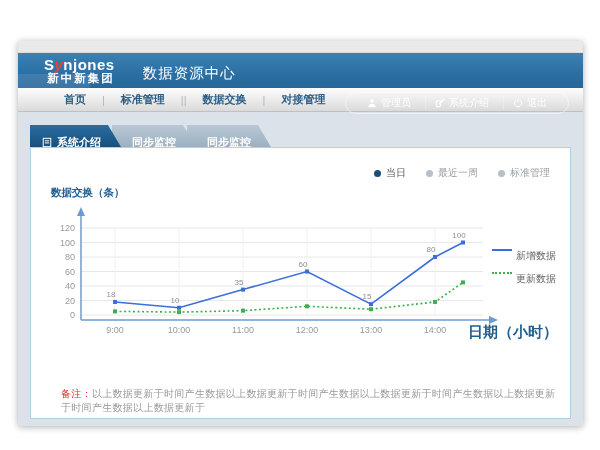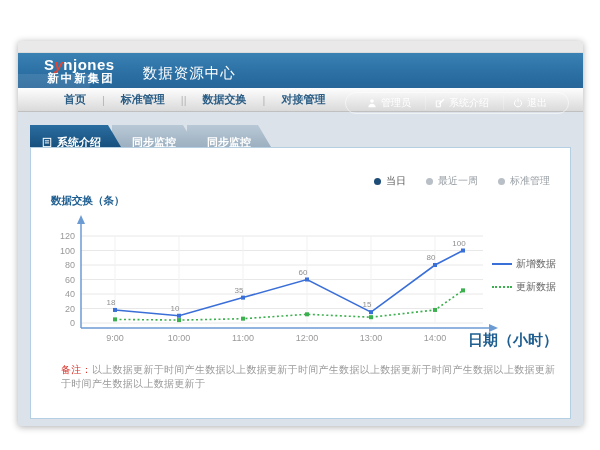--- a/index.html
+++ b/index.html
@@ -40,41 +40,41 @@
     padding:12px 20px 0 12px; cursor:pointer; white-space:nowrap;
     clip-path:polygon(0 0, calc(100% - 13px) 0, 100% 100%, 0 100%);
     display:flex; align-items:center; gap:5px; }
   .tab.active { background:linear-gradient(180deg,#2a6da0,#17507f); z-index:3; }
   .tab.inactive { background:linear-gradient(180deg,#b9c8d5,#9cb0c1); margin-left:-9px; padding-left:20px; }
   .tab.inactive.t1 { z-index:2; }
   .tab.inactive.t2 { z-index:1; }
   .tab svg { width:10px; height:11px; }
 
   .panel { background:#fff; border:1px solid #b5cfe2; margin:0 12px; height:272px;
-    padding:24px 12px; position:relative; }
+    padding:16px 12px; position:relative; }
 
   .filters { display:flex; justify-content:flex-end; gap:20px; height:18px; align-items:center; margin-right:8px; }
   .filter-opt { display:flex; align-items:center; gap:5px; font-size:10px; cursor:pointer; }
   .filter-dot { width:7px; height:7px; border-radius:50%; }
   .filter-opt.sel .filter-dot { background:#1d4c77; }
   .filter-opt.sel .filter-label { color:#555; }
   .filter-opt.unsel .filter-dot { background:#b9bfc6; }
   .filter-opt.unsel .filter-label { color:#9aa0a6;text-align:right; }
 
   .ylabel { font-size:10.5px; font-weight:bold; color:#1e5e90; margin:4px 0 0 8px; height:15px; }
 
   .chart-row { position:relative; height:152px; margin-top:2px; }
   .chart-row svg.plot { display:block; }
   .legend { position:absolute; right:2px; top:46px; display:flex; flex-direction:column; gap:9px; }
-  .legend-item { display:flex; align-items:center; gap:4px; cursor:pointer; }
+  .legend-item { display:flex; gap:4px; cursor:pointer; }
   .legend-line { width:20px; height:0; }
   .legend-label { font-size:10px; color:#666; white-space:nowrap; }
   .xlabel { position:absolute; right:0px; top:120px; font-size:15px; font-weight:bold; color:#1e5e90; }
 
-  .note { padding-left:18px; font-size:10px; letter-spacing:.3px; }
+  .note { margin-top:32px; padding-left:18px; font-size:10px; letter-spacing:.3px; }
   .note-label { color:#d9342b; }
   .note-text { color:#9b9b9b; }
 </style>
 </head>
 <body>
 
 <div class="window">
   <div class="top-strip"></div>
 
   <div class="header">

